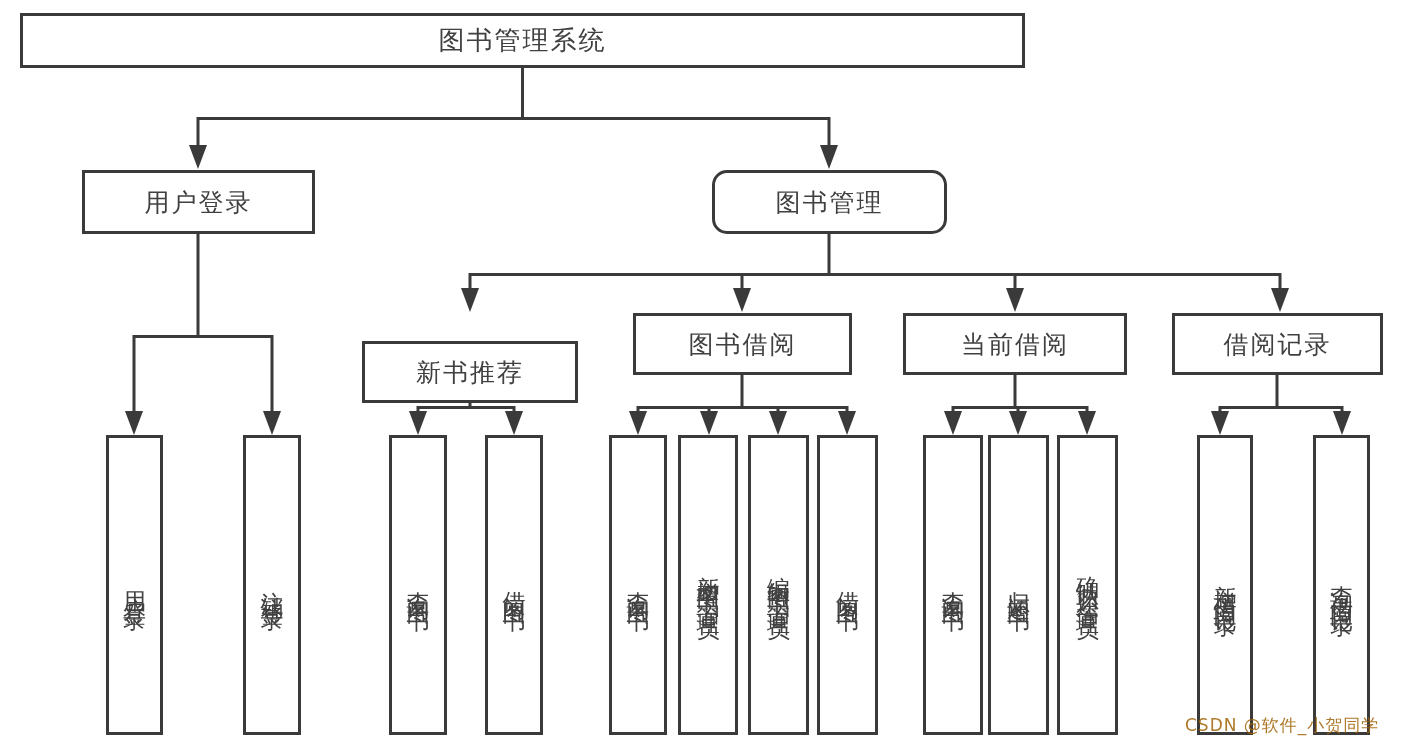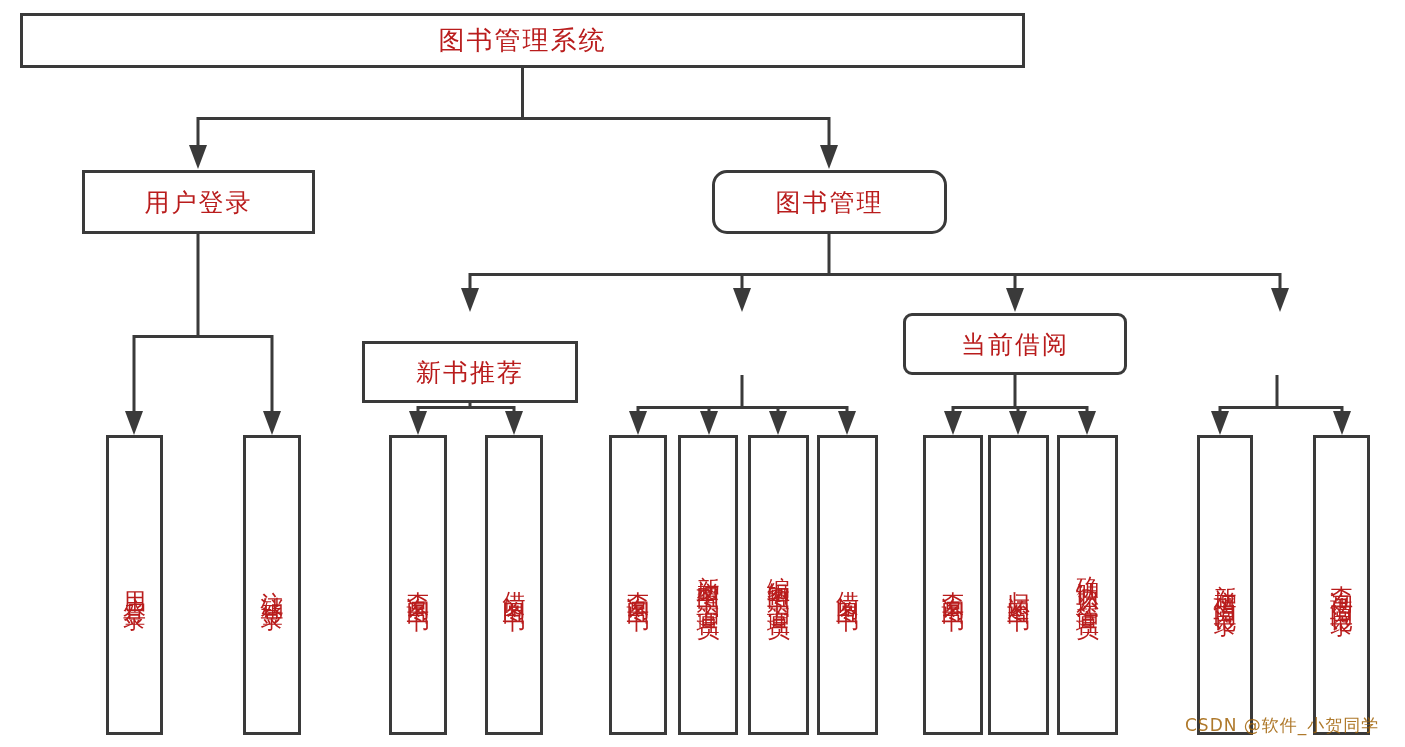--- a/index.html
+++ b/index.html
@@ -26,21 +26,21 @@
     z-index: 1;
   }
   .node {
     position: absolute;
     box-sizing: border-box;
     border: 3px solid #3a3a3a;
     background: #ffffff;
     display: flex;
     align-items: center;
     justify-content: center;
-    color: #b91c1c;
+    color: #404040;
     z-index: 2;
   }
   .node.hbox {
     font-size: 25px;
     letter-spacing: 2px;
     white-space: nowrap;
   }
   .node.root {
     font-size: 26px;
   }
@@ -51,21 +51,21 @@
     letter-spacing: 6px;
     line-height: 1;
     text-align: center;
   }
   
   .b-root  { left: 20px;   top: 13px;  width: 1005px; height: 55px; }
   .b-l2a   { left: 82px;   top: 170px; width: 233px;  height: 64px; }
   .b-l2b   { left: 712px;  top: 170px; width: 235px;  height: 64px; border-radius: 15px; }
   .b-l3a   { left: 362px;  top: 313px; width: 216px;  height: 62px; margin-top: 28px; }
   .b-l3b   { left: 633px;  top: 313px; width: 219px;  height: 62px; }
-  .b-l3c   { left: 903px;  top: 313px; width: 224px;  height: 62px; border-radius: 9px; }
+  .b-l3c   { left: 903px;  top: 313px; width: 224px;  height: 62px; }
   .b-l3d   { left: 1172px; top: 313px; width: 211px;  height: 62px; }
   
   .leaf    { top: 435px; height: 300px; }
   .b-f0  { left: 106px;  width: 57px; }
   .b-f1  { left: 243px;  width: 58px; }
   .b-f2  { left: 389px;  width: 58px; }
   .b-f3  { left: 485px;  width: 58px; }
   .b-f4  { left: 609px;  width: 58px; }
   .b-f5  { left: 678px;  width: 60px; }
   .b-f6  { left: 748px;  width: 61px; }
@@ -131,21 +131,23 @@
       <polygon points="1333,411 1351,411 1342,435"></polygon>
     </g>
   </svg>
 
   <div class="node hbox root b-root">图书管理系统</div>
 
   <div class="node hbox b-l2a">用户登录</div>
   <div class="node hbox b-l2b">图书管理</div>
 
   <div class="node hbox b-l3a">新书推荐</div>
+  <div class="node hbox b-l3b">图书借阅</div>
   <div class="node hbox b-l3c">当前借阅</div>
+  <div class="node hbox b-l3d">借阅记录</div>
 
   <div class="node vbox leaf b-f0">用户登录</div>
   <div class="node vbox leaf b-f1">注销登录</div>
 
   <div class="node vbox leaf b-f2">查询图书</div>
   <div class="node vbox leaf b-f3">借阅图书</div>
 
   <div class="node vbox leaf b-f4">查询图书</div>
   <div class="node vbox leaf b-f5">新增图书（管理员）</div>
   <div class="node vbox leaf b-f6">编辑图书（管理员）</div>

